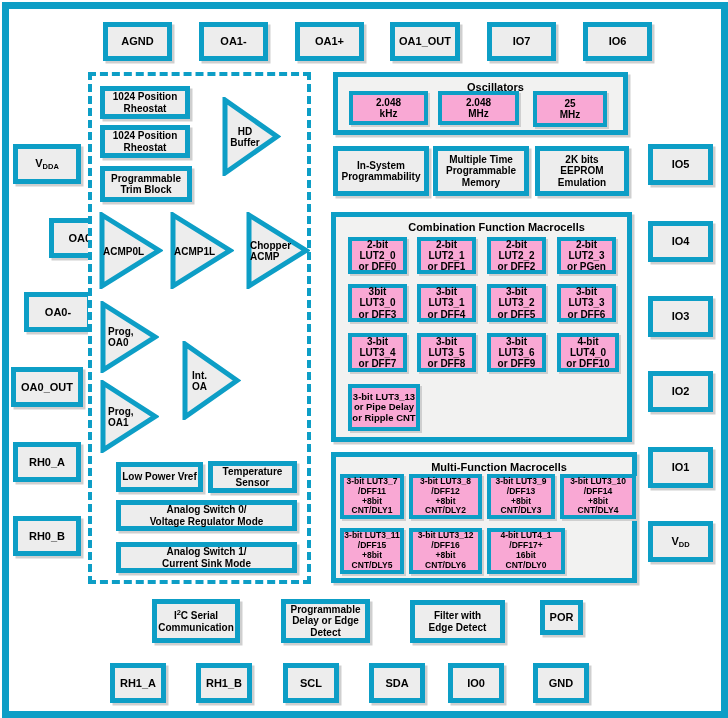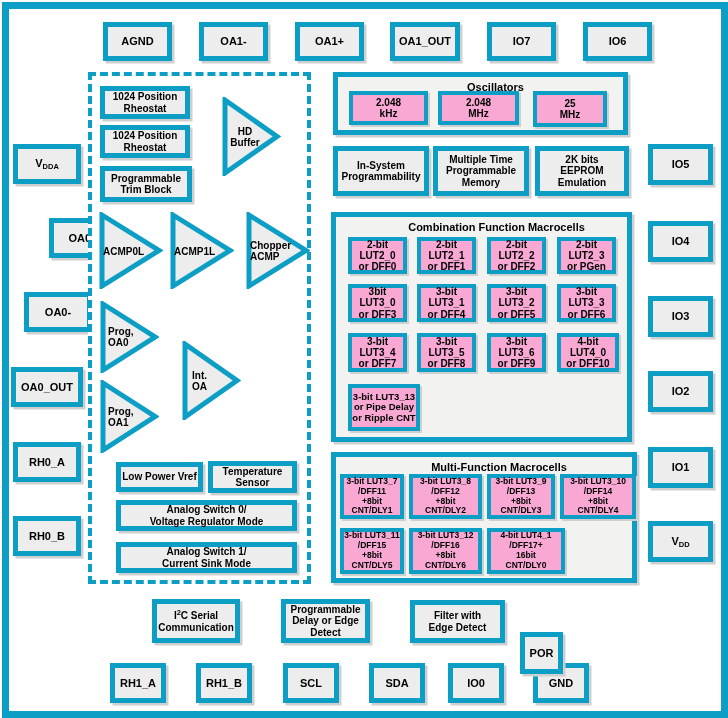--- a/index.html
+++ b/index.html
@@ -345,16 +345,16 @@
   </div>
   <div class="b" style="left:281px;top:599px;width:89px;height:44px;">
       <span class="lbl" style="font-size:10px;">Programmable
 Delay or Edge
 Detect</span>
     </div>
   <div class="b" style="left:410px;top:600px;width:95px;height:43px;">
       <span class="lbl" style="font-size:10px;">Filter with
 Edge Detect</span>
     </div>
-  <div class="b pin" style="left:520px;top:600px;width:43px;height:42px;margin-top:32px;">
+  <div class="b pin" style="left:540px;top:600px;width:43px;height:35px;">
       <span class="lbl">POR</span>
     </div>
 </div>
 
 </body></html>

